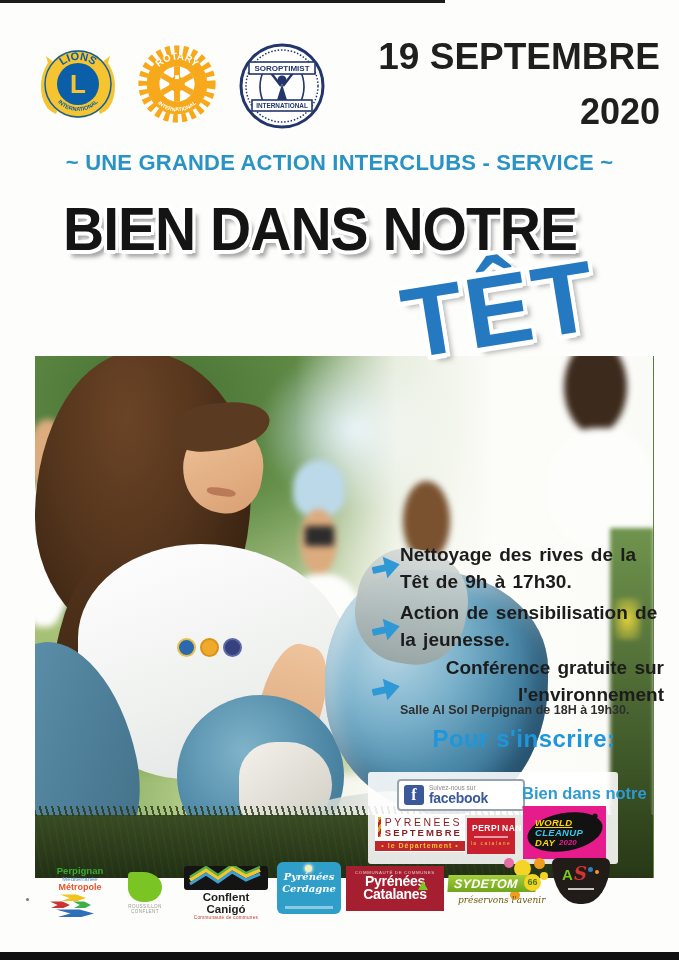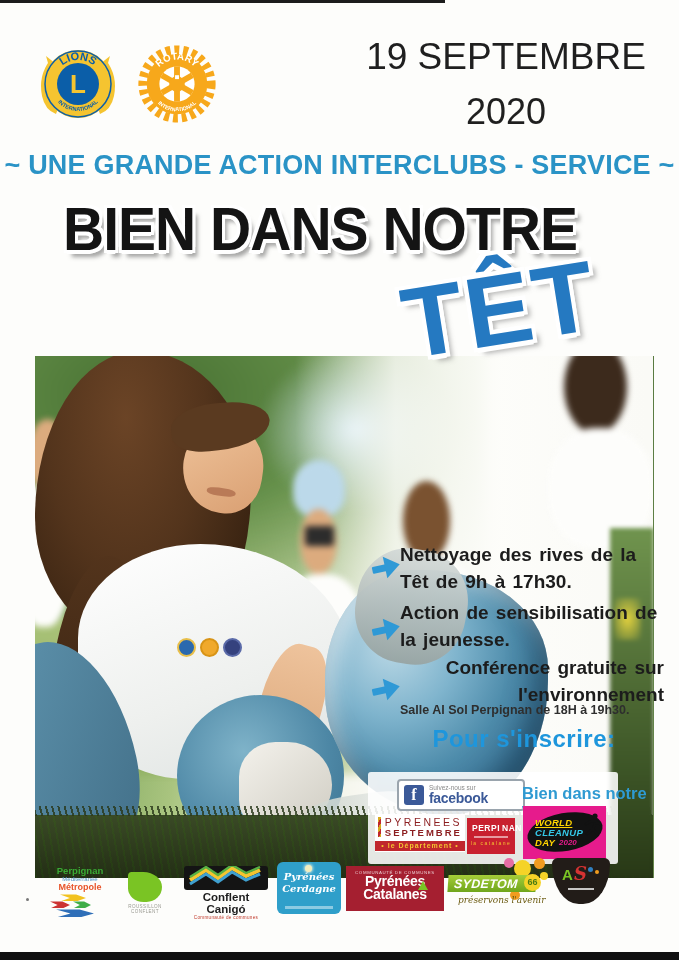--- a/index.html
+++ b/index.html
@@ -5,25 +5,25 @@
   html,body{margin:0;padding:0;background:#e8e8e8;}
   .page{position:relative;width:679px;height:960px;background:#fdfdfb;overflow:hidden;
         font-family:"Liberation Sans",sans-serif;}
   .abs{position:absolute;}
   
   .scan-top{left:0;top:0;width:445px;height:3px;background:#1c1c1c;}
   .scan-bottom{left:0;top:952px;width:679px;height:8px;background:#101010;}
   .scan-dot{left:26px;top:898px;width:3px;height:3px;background:#777;border-radius:50%;}
 
   
-  .date-block{left:352px;top:36px;width:308px;text-align:center;color:#1f1f1f;font-weight:normal;}
+  .date-block{left:352px;top:36px;width:308px;text-align:right;color:#1f1f1f;font-weight:bold;}
   .date-l1{font-size:37px;letter-spacing:0px;}
   .date-l2{font-size:36px;margin-top:13px;}
   .tagline{left:0;top:150px;width:679px;text-align:center;color:#2a93c6;font-weight:bold;
-           font-size:27px;letter-spacing:0.2px;}
+           font-size:22px;letter-spacing:0.2px;}
   .title-main{left:20px;top:196px;width:600px;text-align:center;font-size:57px;font-weight:800;
       color:#141414;letter-spacing:-1px;transform:scaleY(1.06);
       text-shadow:-3px -3px 0 #fff,3px -3px 0 #fff,-3px 3px 0 #fff,3px 3px 0 #fff,0 4px 0 #fff,
                   5px 6px 4px rgba(90,90,90,.55);}
   .title-accent{left:402px;top:252px;font-size:100px;font-weight:800;color:#2579c1;
       letter-spacing:2px;transform:rotate(-9deg);z-index:6;
       text-shadow:-4px -4px 0 #fff,4px -4px 0 #fff,-4px 4px 0 #fff,4px 4px 0 #fff,0 5px 0 #fff,
                   6px 7px 5px rgba(110,110,110,.5);}
 
   
@@ -237,20 +237,36 @@
       <g stroke="#f7a81b" stroke-width="6">
         <line x1="45" y1="27" x2="45" y2="63"></line>
         <line x1="29.4" y1="36" x2="60.6" y2="54"></line>
         <line x1="29.4" y1="54" x2="60.6" y2="36"></line>
       </g>
       <circle cx="45" cy="45" r="8" fill="#f7a81b"></circle>
       <rect x="43" y="36" width="4" height="4" fill="#fff"></rect>
     </svg>
   </div>
 
+  <div class="abs club" style="left:238px;top:42px;">
+    <svg width="88" height="88" viewBox="0 0 88 88">
+      <circle cx="44" cy="44" r="41" fill="#fff" stroke="#23366b" stroke-width="3"></circle>
+      <circle cx="44" cy="44" r="36" fill="none" stroke="#23366b" stroke-width="1.5" stroke-dasharray="1.5 1.8"></circle>
+      <path d="M26,28 Q18,44 26,62" fill="none" stroke="#23366b" stroke-width="1.6"></path>
+      <path d="M62,28 Q70,44 62,62" fill="none" stroke="#23366b" stroke-width="1.6"></path>
+      <circle cx="44" cy="38" r="4.5" fill="#23366b"></circle>
+      <path d="M44,42 L39,58 L49,58 Z" fill="#23366b"></path>
+      <line x1="43" y1="44" x2="33" y2="31" stroke="#23366b" stroke-width="2.4"></line>
+      <line x1="45" y1="44" x2="55" y2="31" stroke="#23366b" stroke-width="2.4"></line>
+      <rect x="11" y="20" width="66" height="12" fill="#fff" stroke="#23366b" stroke-width="1.6"></rect>
+      <text x="44" y="29" font-size="8" font-weight="bold" fill="#23366b" text-anchor="middle">SOROPTIMIST</text>
+      <rect x="14" y="58" width="60" height="11" fill="#fff" stroke="#23366b" stroke-width="1.6"></rect>
+      <text x="44" y="66" font-size="6.4" font-weight="bold" fill="#23366b" text-anchor="middle">INTERNATIONAL</text>
+    </svg>
+  </div>
 
   <div class="abs date-block">
     <div class="date-l1">19 SEPTEMBRE</div>
     <div class="date-l2">2020</div>
   </div>
 
   <div class="abs tagline">~ UNE GRANDE ACTION INTERCLUBS - SERVICE ~</div>
   <div class="abs title-main">BIEN DANS NOTRE</div>
   <div class="abs title-accent">TÊT</div>
 

